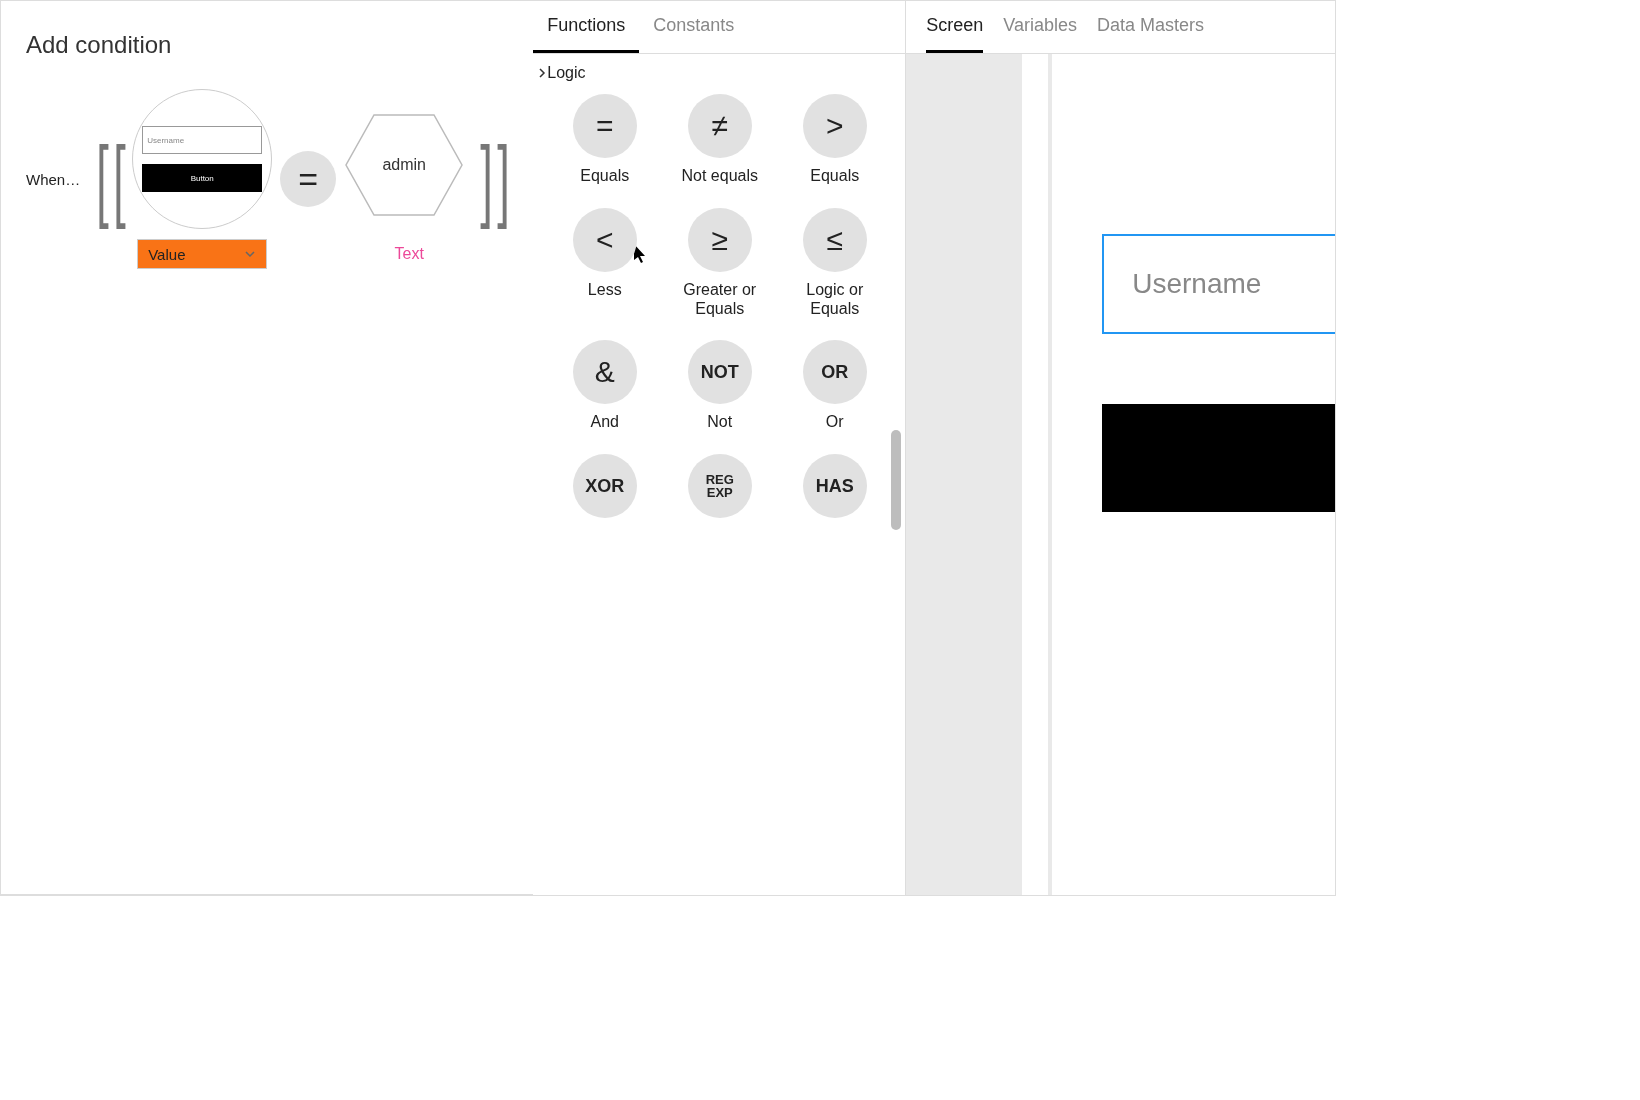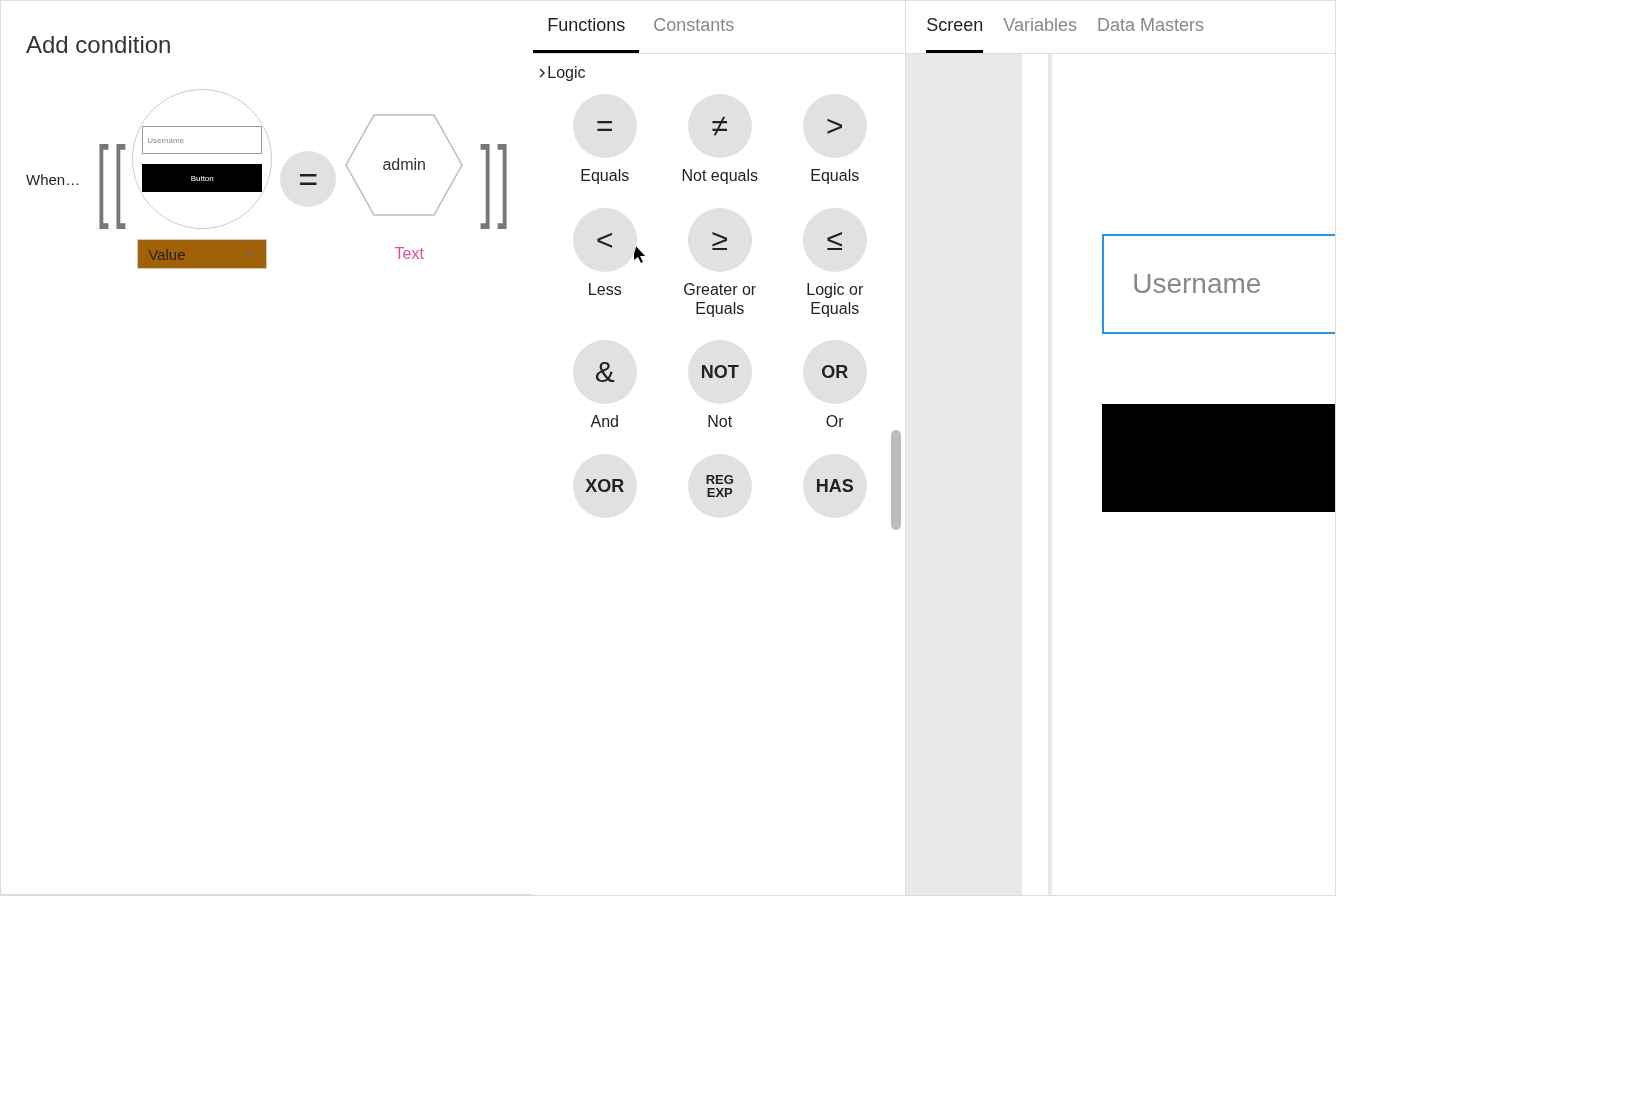--- a/index.html
+++ b/index.html
@@ -31,21 +31,21 @@
 
 .hexagon-wrap { width: 130px; height: 140px; display: flex; align-items: center; justify-content: flex-start; }
 .hexagon { width: 120px; height: 104px; position: relative; }
 .hexagon svg { width: 100%; height: 100%; }
 .hex-label { position: absolute; top: 50%; left: 50%; transform: translate(-50%, -50%); font-size: 16px; color: #333; }
 
 
 .cursor-arrow { position: absolute; left: 608px; top: 155px; }
 
 
-.value-select { width: 130px; height: 30px; border: 1px solid #ccc; background: #a16207; font-size: 15px; padding: 0 10px; display: flex; align-items: center; justify-content: space-between; cursor: pointer; }
+.value-select { width: 130px; height: 30px; border: 1px solid #ccc; background: #f97316; font-size: 15px; padding: 0 10px; display: flex; align-items: center; justify-content: space-between; cursor: pointer; }
 .chevron-down { width: 12px; height: 12px; }
 .operand-sublabel { font-size: 16px; color: #ec4899; }
 
 
 .lower { display: flex; flex: 1; min-height: 0; }
 
 
 .left-panel { width: 373px; border-right: 1px solid #ddd; display: flex; flex-direction: column; }
 .left-tabs { display: flex; border-bottom: 1px solid #ddd; }
 .left-tab { padding: 14px 14px; font-size: 18px; color: #888; cursor: pointer; border-bottom: 3px solid transparent; }

